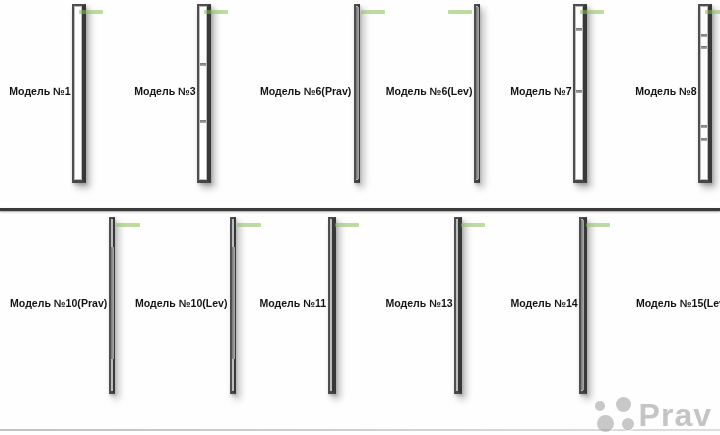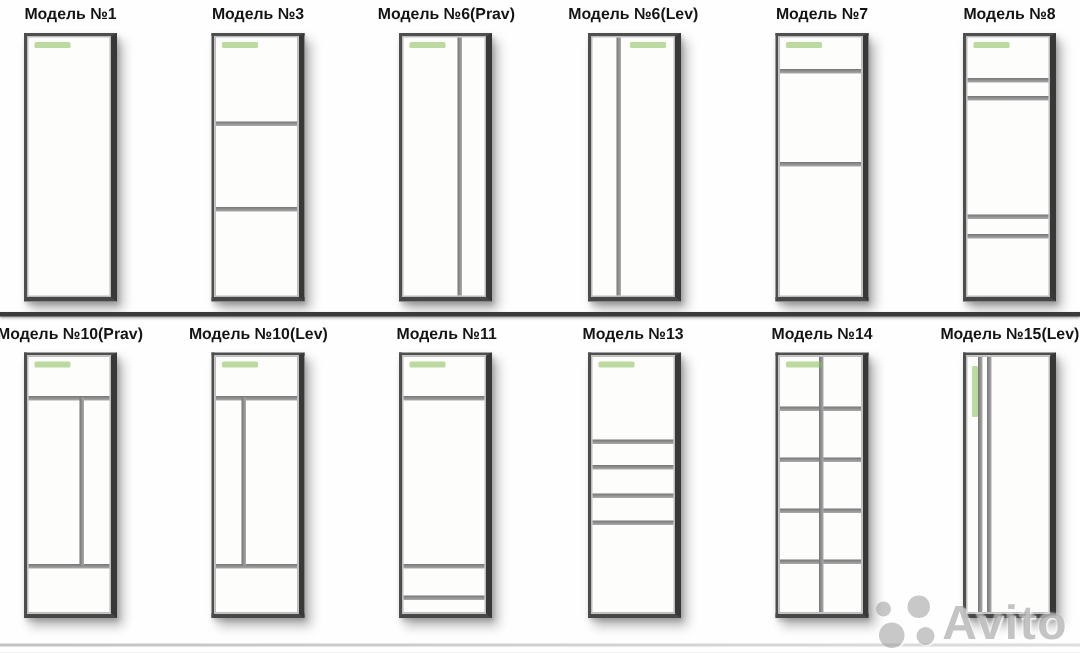--- a/index.html
+++ b/index.html
@@ -3,21 +3,21 @@
 <meta charset="utf-8">
 <style>
   html,body{margin:0;padding:0;background:#e8e8e8;}
   .canvas{
     position:relative;width:720px;height:435px;background:#fefefe;
     overflow:hidden;font-family:"Liberation Sans", sans-serif;
   }
   .row{position:absolute;left:0;right:0;display:flex;justify-content:space-between;padding:0 8px;}
   .row-1{top:4px;}
   .row-2{top:217px;}
-  .cell{width:78px;display:flex;flex-direction:column;align-items:center;}
+  .cell{width:78px;display:flex;align-items:center;}
   .model-label{
     font-size:11px;font-weight:bold;color:#141414;white-space:nowrap;
     margin-bottom:6px;letter-spacing:0;transform:scale(.96);
   }
   .door{
     position:relative;width:56px;background:#fbfbfa;
     border:2px solid #4e4e4e;border-right:4px solid #383838;border-bottom:3px solid #474747;
     box-shadow:4px 5px 7px rgba(0,0,0,.28), 1px 2px 3px rgba(0,0,0,.18);
   }
   .row-1 .door{height:174px;}
@@ -202,15 +202,15 @@
     </div>
   <div class="bottom-line"></div>
 
   <div class="watermark">
     <span class="dots">
       <i class="dot dot1"></i>
       <i class="dot dot2"></i>
       <i class="dot dot3"></i>
       <i class="dot dot4"></i>
     </span>
-    <span class="wm-text">Avito</span>
+    <span class="wm-text">Prav</span>
   </div>
 </div>
 
 </body></html>

